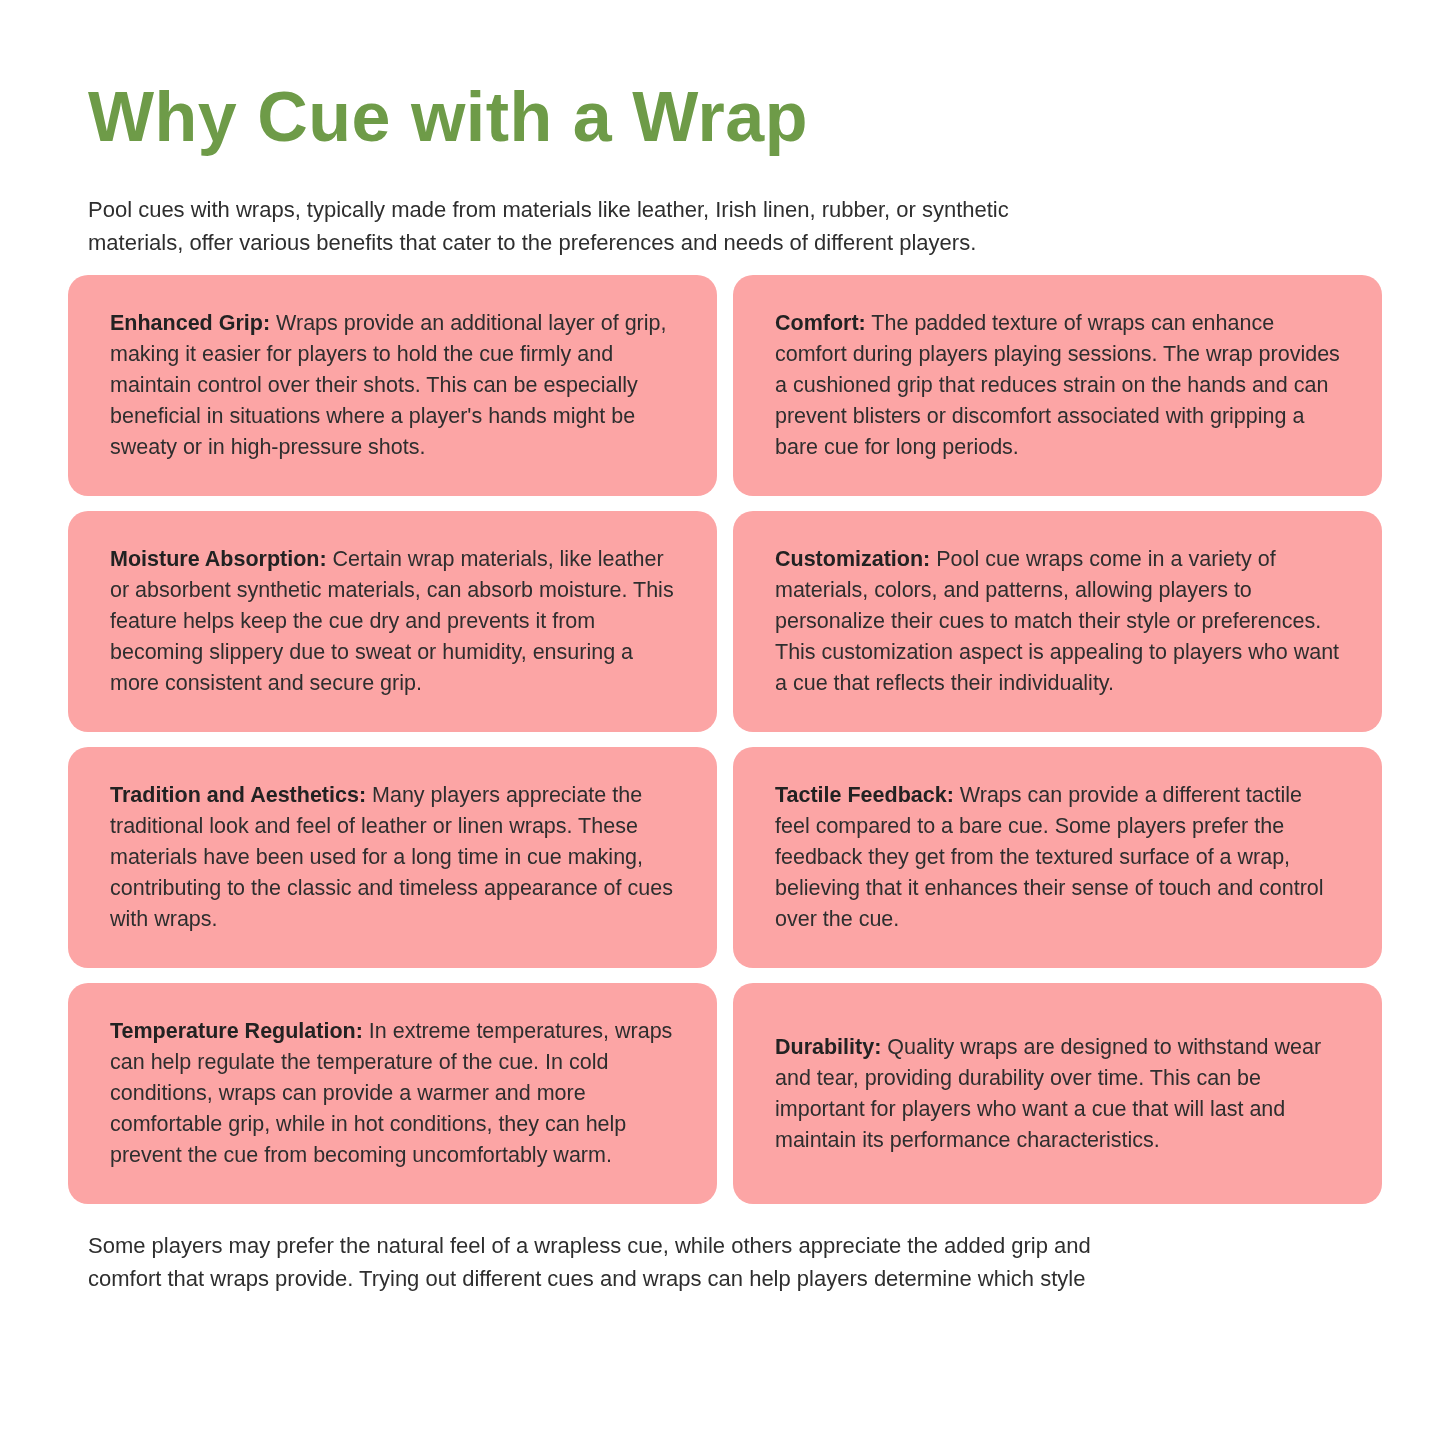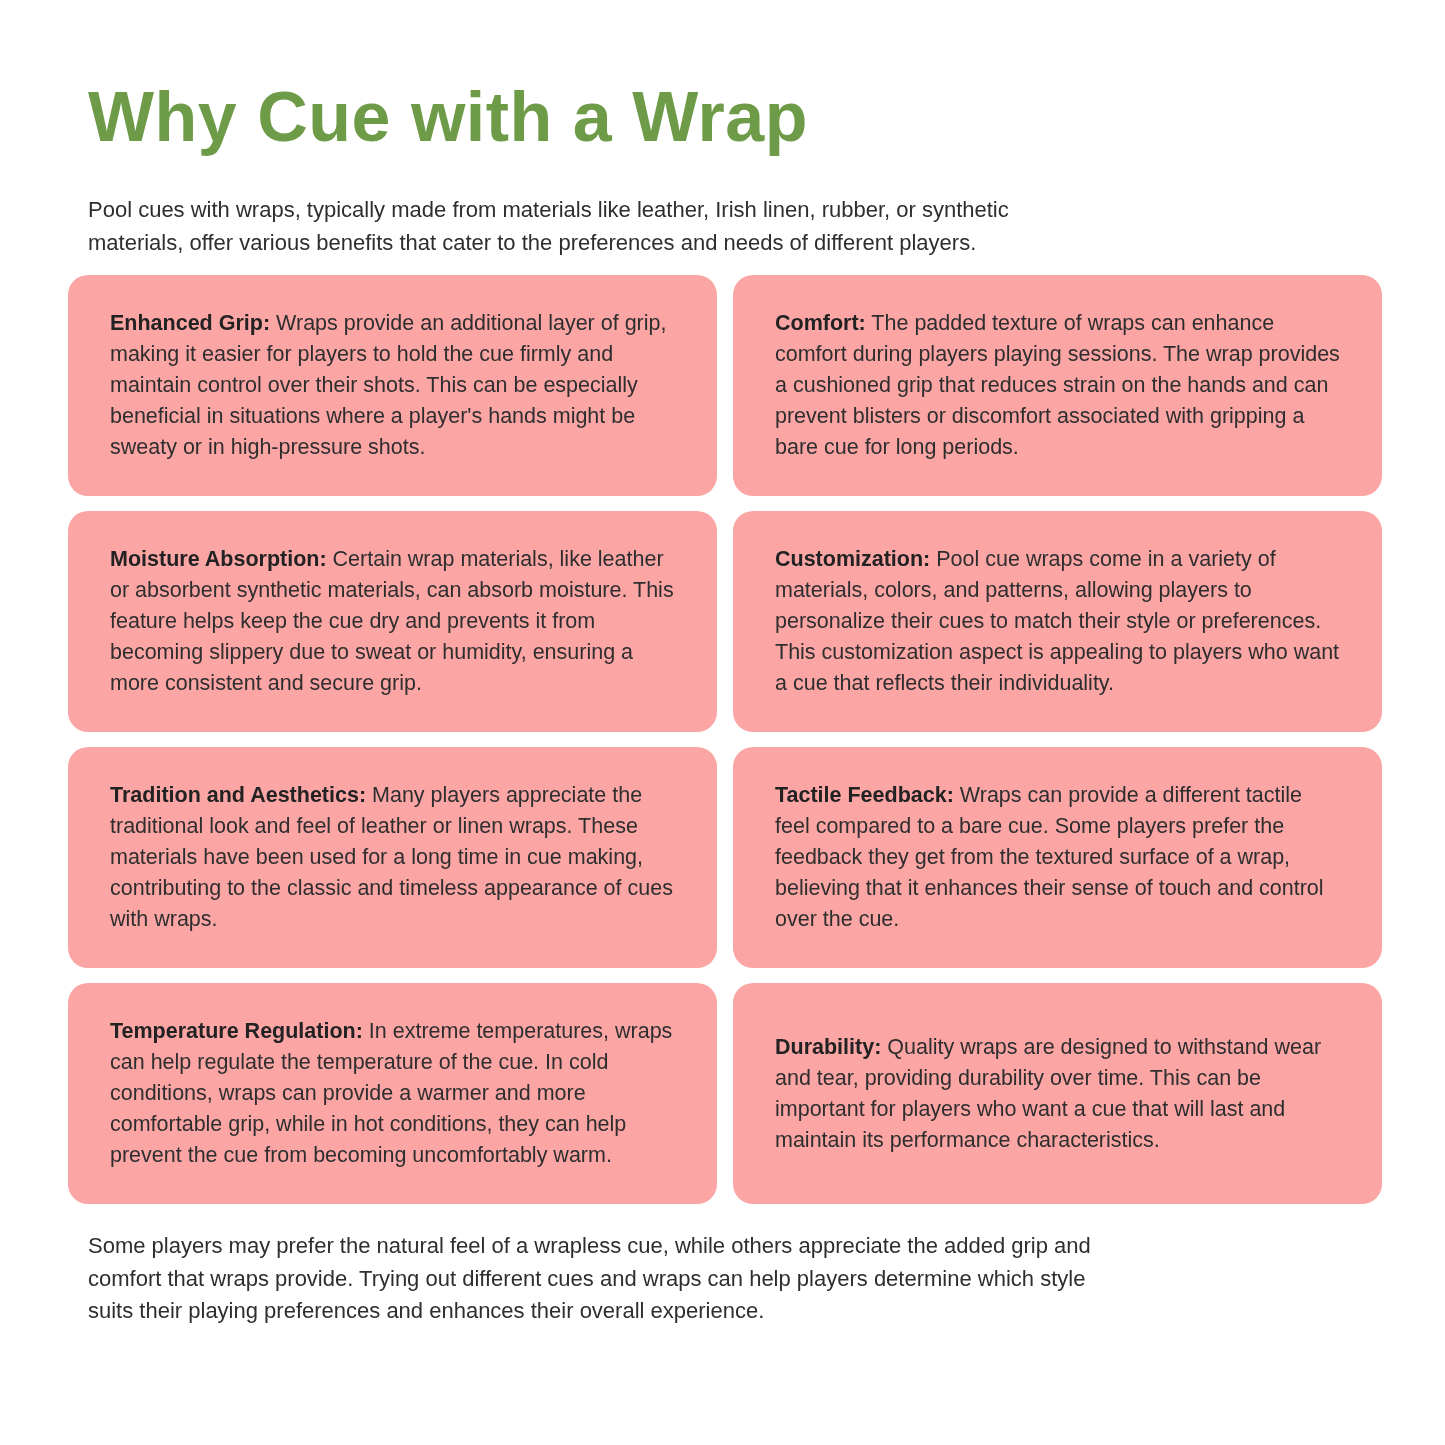--- a/index.html
+++ b/index.html
@@ -109,16 +109,15 @@
 
     <div class="card">
       <p class="card-text"><strong class="card-heading">Durability:</strong> <span>Quality wraps are designed to withstand wear and tear, providing durability over time. This can be important for players who want a cue that will last and maintain its performance characteristics.</span></p>
     </div>
 
   </div>
 
   <p class="body-text outro">
     <span class="line">Some players may prefer the natural feel of a wrapless cue, while others appreciate the added grip and</span>
     <span class="line">comfort that wraps provide. Trying out different cues and wraps can help players determine which style</span>
-    <span class="line">suits their playing preferences and enhances their overall experience.</span>
   </p>
 
 </div>
 
 </body></html>

